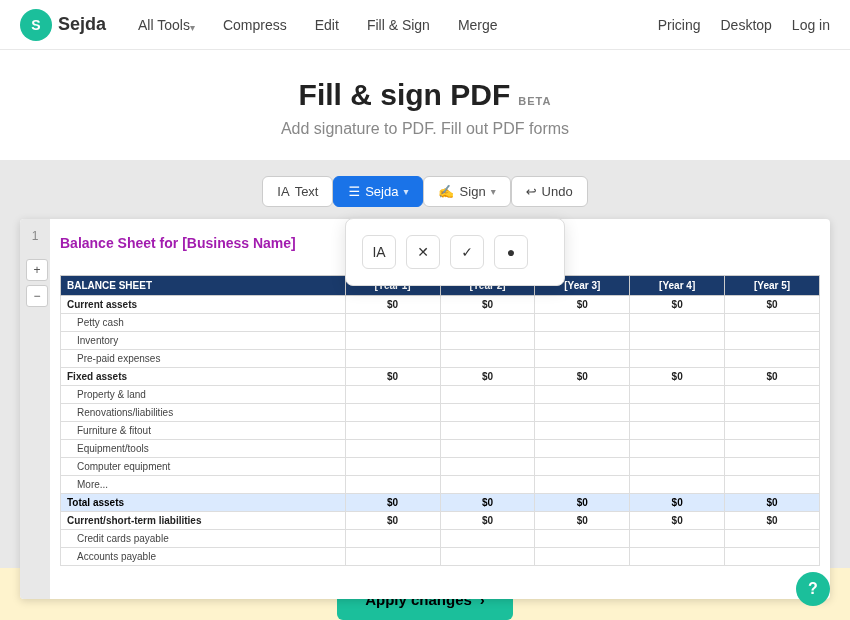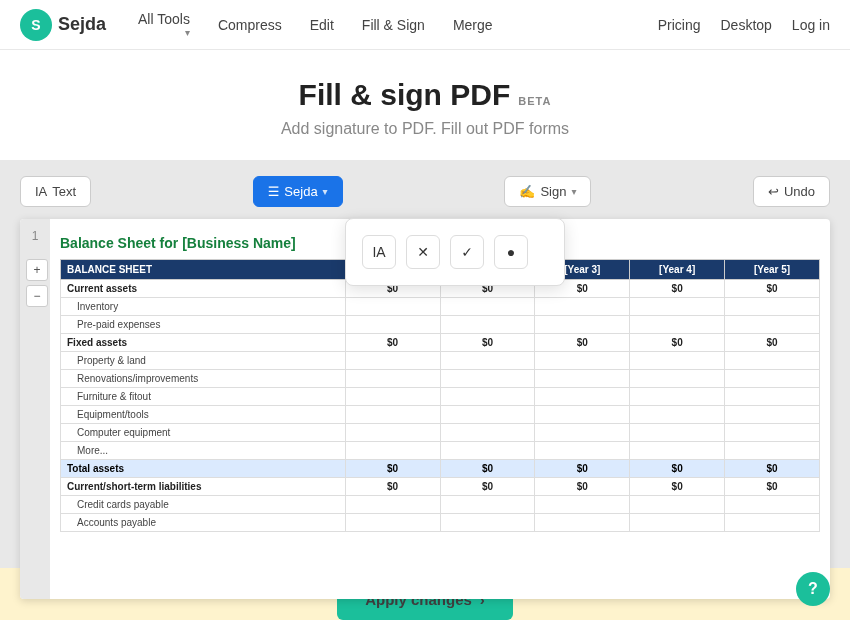--- a/index.html
+++ b/index.html
@@ -16,21 +16,21 @@
     }
     .nav-logo {
       display: flex; align-items: center; gap: 6px; text-decoration: none; margin-right: 20px;
     }
     .nav-logo-icon {
       width: 32px; height: 32px; background: #1bbf9b; border-radius: 50%; display: flex; align-items: center; justify-content: center; color: #fff; font-weight: 700; font-size: 14px;
     }
     .nav-logo-text { font-weight: 700; font-size: 18px; color: #333; }
     .nav-links { display: flex; align-items: center; gap: 4px; flex: 1; }
     .nav-link {
-      padding: 8px 12px; color: #444; font-size: 14px; cursor: pointer; border-radius: 4px; display: flex; align-items: flex-end; gap: 0; text-decoration: none; flex-direction: column;
+      padding: 8px 12px; color: #444; font-size: 14px; cursor: pointer; border-radius: 4px; display: flex; align-items: flex-end; gap: 0; text-decoration: none;
     }
     .nav-link-chevron { font-size: 10px; color: #888; }
     .nav-right { display: flex; align-items: center; gap: 20px; }
     .nav-right-link { color: #444; font-size: 14px; cursor: pointer; text-decoration: none; }
 
     
     .hero {
       background: #fff;
       text-align: center;
       padding: 28px 4px 22px;
@@ -46,21 +46,21 @@
     
     .main-area {
       background: #e8e8e8;
       padding: 16px 20px;
       position: relative;
       height: calc(620px - 50px - 100px - 62px);
     }
 
     
     .toolbar {
-      display: flex; align-items: center; justify-content: space-between; gap: 0; margin-bottom: 12px; position: relative;
+      display: flex; align-items: center; justify-content: center; gap: 0; margin-bottom: 12px; position: relative;
     }
     .toolbar-btn {
       display: flex; align-items: center; gap: 5px;
       padding: 7px 14px; border: 1px solid #ccc; border-radius: 6px;
       background: #fff; font-size: 13px; color: #444; cursor: pointer;
       font-family: inherit;
     }
     .toolbar-btn.active { background: #1a73e8; border-color: #1a73e8; color: #fff; }
     .toolbar-btn.active .btn-chevron { color: rgba(255,255,255,0.8); }
     .btn-chevron { font-size: 10px; color: #888; }
@@ -110,41 +110,41 @@
     .zoom-controls {
       position: absolute; left: 6px; top: 40px;
       display: flex; flex-direction: column; gap: 4px;
     }
     .zoom-btn {
       width: 22px; height: 22px; background: #fff; border: 1px solid #ccc; border-radius: 3px;
       display: flex; align-items: center; justify-content: center; cursor: pointer; font-size: 12px; color: #555;
     }
 
     .pdf-content { margin-left: 30px; padding: 16px 10px 10px; font-size: 11px; }
-    .pdf-title { font-size: 14px; font-weight: 600; margin-bottom: 8px; color: #15803d; }
+    .pdf-title { font-size: 14px; font-weight: 600; margin-bottom: 24px; color: #a21caf; }
 
     
     .balance-table { width: 100%; border-collapse: collapse; font-size: 10px; }
     .balance-table th {
       background: #1a3a6b; color: #fff; padding: 4px 6px; text-align: center; border: 1px solid #ccc;
     }
     .balance-table th.left-header { text-align: left; }
     .balance-table td { padding: 3px 6px; border: 1px solid #ddd; }
     .balance-table tr.section-header td { font-weight: 700; color: #222; }
     .balance-table tr.indent td:first-child { padding-left: 16px; color: #444; }
     .balance-table tr.total-row td { font-weight: 700; background: #dbeafe; }
 
     
     .bottom-bar {
       background: #fef3cd;
       height: 62px;
       display: flex; align-items: center; justify-content: center;
     }
     .apply-btn {
-      background: #1bbf9b; color: #404040; border: none; border-radius: 6px;
+      background: #1bbf9b; color: #000000; border: none; border-radius: 6px;
       padding: 12px 28px; font-size: 15px; font-weight: 600; cursor: pointer;
       display: flex; align-items: center; gap: 8px; font-family: inherit;
     }
 
     .help-btn {
       position: absolute; right: 20px; bottom: 14px;
       width: 34px; height: 34px; background: #1bbf9b; border-radius: 50%;
       display: flex; align-items: center; justify-content: center;
       color: #fff; font-size: 16px; font-weight: 700; cursor: pointer;
     }
@@ -248,20 +248,28 @@
         <tbody id="table-body">
         <tr class="section-header">
               <td>Current assets</td>
               <td style="text-align: center;">$0</td>
               <td style="text-align: center;">$0</td>
               <td style="text-align: center;">$0</td>
               <td style="text-align: center;">$0</td>
               <td style="text-align: center;">$0</td>
             </tr>
             <tr class="indent">
+              <td>Petty cash</td>
+              <td style="text-align: center;"></td>
+              <td style="text-align: center;"></td>
+              <td style="text-align: center;"></td>
+              <td style="text-align: center;"></td>
+              <td style="text-align: center;"></td>
+            </tr>
+            <tr class="indent">
               <td>Inventory</td>
               <td style="text-align: center;"></td>
               <td style="text-align: center;"></td>
               <td style="text-align: center;"></td>
               <td style="text-align: center;"></td>
               <td style="text-align: center;"></td>
             </tr>
             <tr class="indent">
               <td>Pre-paid expenses</td>
               <td style="text-align: center;"></td>
@@ -280,21 +288,21 @@
             </tr>
             <tr class="indent">
               <td>Property &amp; land</td>
               <td style="text-align: center;"></td>
               <td style="text-align: center;"></td>
               <td style="text-align: center;"></td>
               <td style="text-align: center;"></td>
               <td style="text-align: center;"></td>
             </tr>
             <tr class="indent">
-              <td>Renovations/improvements</td>
+              <td>Renovations/liabilities</td>
               <td style="text-align: center;"></td>
               <td style="text-align: center;"></td>
               <td style="text-align: center;"></td>
               <td style="text-align: center;"></td>
               <td style="text-align: center;"></td>
             </tr>
             <tr class="indent">
               <td>Furniture &amp; fitout</td>
               <td style="text-align: center;"></td>
               <td style="text-align: center;"></td>

